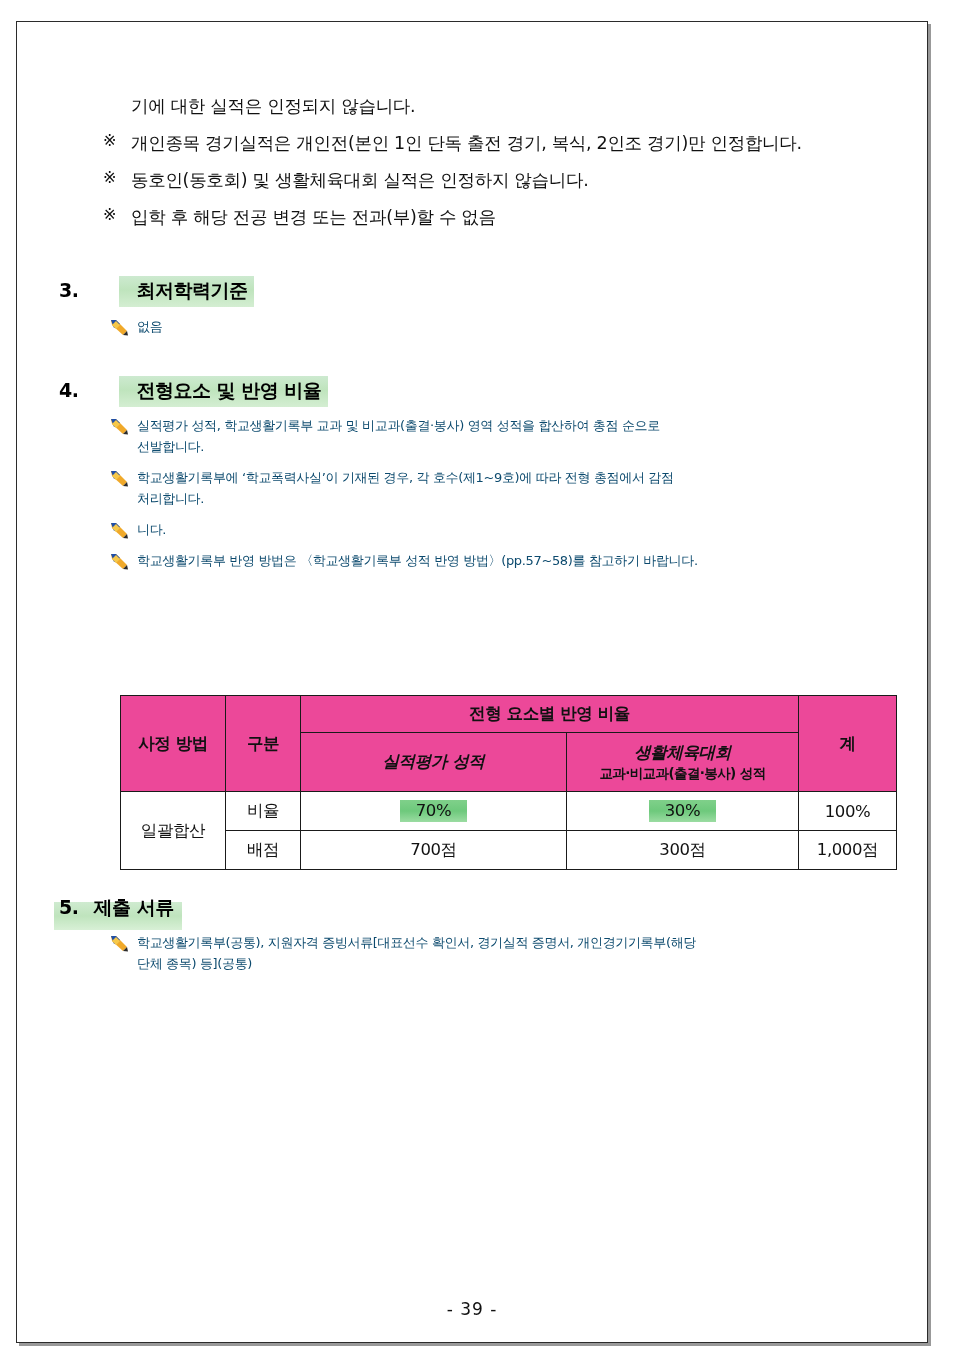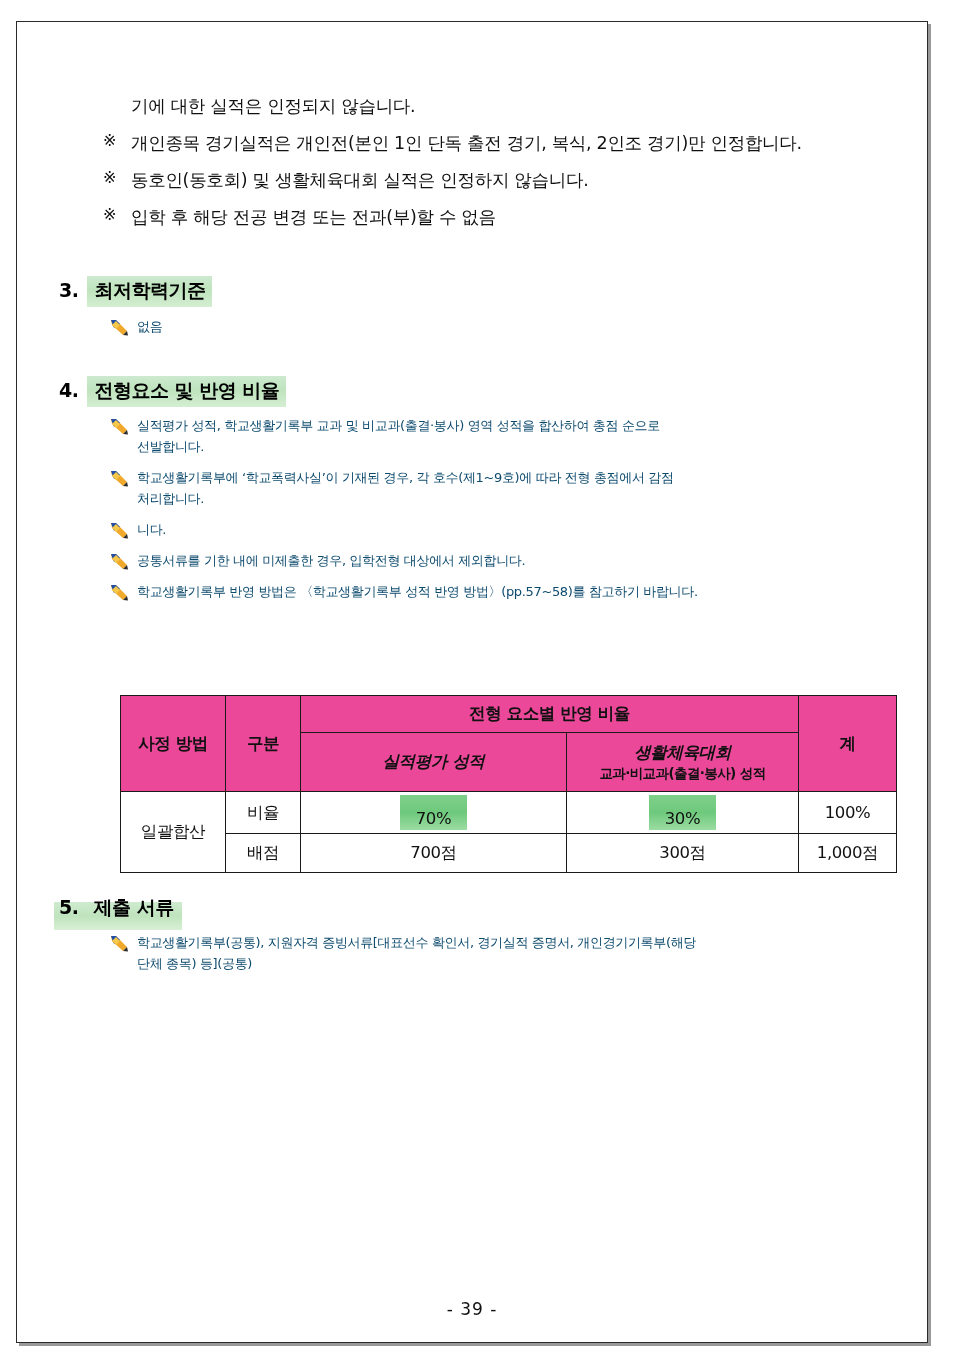--- a/index.html
+++ b/index.html
@@ -65,22 +65,23 @@
     font-size: 19px;
     font-weight: bold;
     color: #000;
     letter-spacing: -0.5px;
   }
   .heading .num {
     margin-right: 9px;
   }
   .hl-green {
     background: linear-gradient(180deg,#cdead0 0%, #bfe4bd 45%, #d4eed2 100%);
-    padding: 2px 7px 3px 7px;
+    padding: 2px 7px 3px 17px;
     display: inline-block;
+    margin-left: 32px;
   }
   .heading.shift-hl {
     display: block;
   }
   .heading.shift-hl .hl-wrap {
     position: relative;
     display: inline-block;
   }
   .heading.shift-hl .hl-band {
     position: absolute;
@@ -160,21 +161,21 @@
   }
   .cell-sub {
     display: block;
     font-size: 13.5px;
     letter-spacing: -0.6px;
     margin-top: 1px;
   }
   .cell-main2 { display:block;font-style:italic; }
   .pct-hl {
     background: linear-gradient(180deg,#7fd08a 0%, #6ec97c 50%, #9bdca2 100%);
-    padding: 14px 16px 2px 16px;
+    padding: 1px 16px 2px 16px;
     display: inline-block;
   }
   .watermark {
     position: absolute;
     left: 150px;
     top: 36px;
     font-family: "Liberation Serif", "DejaVu Serif", serif;
     font-style: italic;
     font-size: 40px;
     color: rgba(226,150,150,0.55);
@@ -284,31 +285,20 @@
           <polygon points="1,1 6,1 10,5 4,9" fill="#1f4fa8"></polygon>
           <polygon points="13,16 17,12 18,16.5" fill="#2b2b2b"></polygon>
           <polygon points="2,6 6,10 10,6 6,2" fill="#f6c84a"></polygon>
         </svg>
       </span>
       <span class="bullet-body">
         <span class="bullet-line2">니다.</span>
       </span>
     </div>
 
-    <div class="bullet-item">
-      <span class="pencil">
-        <svg width="19" height="17" viewBox="0 0 19 17">
-          <polygon points="1,1 6,1 17,12 13,16 2,6" fill="#f0a92a"></polygon>
-          <polygon points="1,1 6,1 10,5 4,9" fill="#1f4fa8"></polygon>
-          <polygon points="13,16 17,12 18,16.5" fill="#2b2b2b"></polygon>
-          <polygon points="2,6 6,10 10,6 6,2" fill="#f6c84a"></polygon>
-        </svg>
-      </span>
-      <span class="bullet-body">공통서류를 기한 내에 미제출한 경우, 입학전형 대상에서 제외합니다.</span>
-    </div>
 
     <div class="bullet-item">
       <span class="pencil">
         <svg width="19" height="17" viewBox="0 0 19 17">
           <polygon points="1,1 6,1 17,12 13,16 2,6" fill="#f0a92a"></polygon>
           <polygon points="1,1 6,1 10,5 4,9" fill="#1f4fa8"></polygon>
           <polygon points="13,16 17,12 18,16.5" fill="#2b2b2b"></polygon>
           <polygon points="2,6 6,10 10,6 6,2" fill="#f6c84a"></polygon>
         </svg>
       </span>

